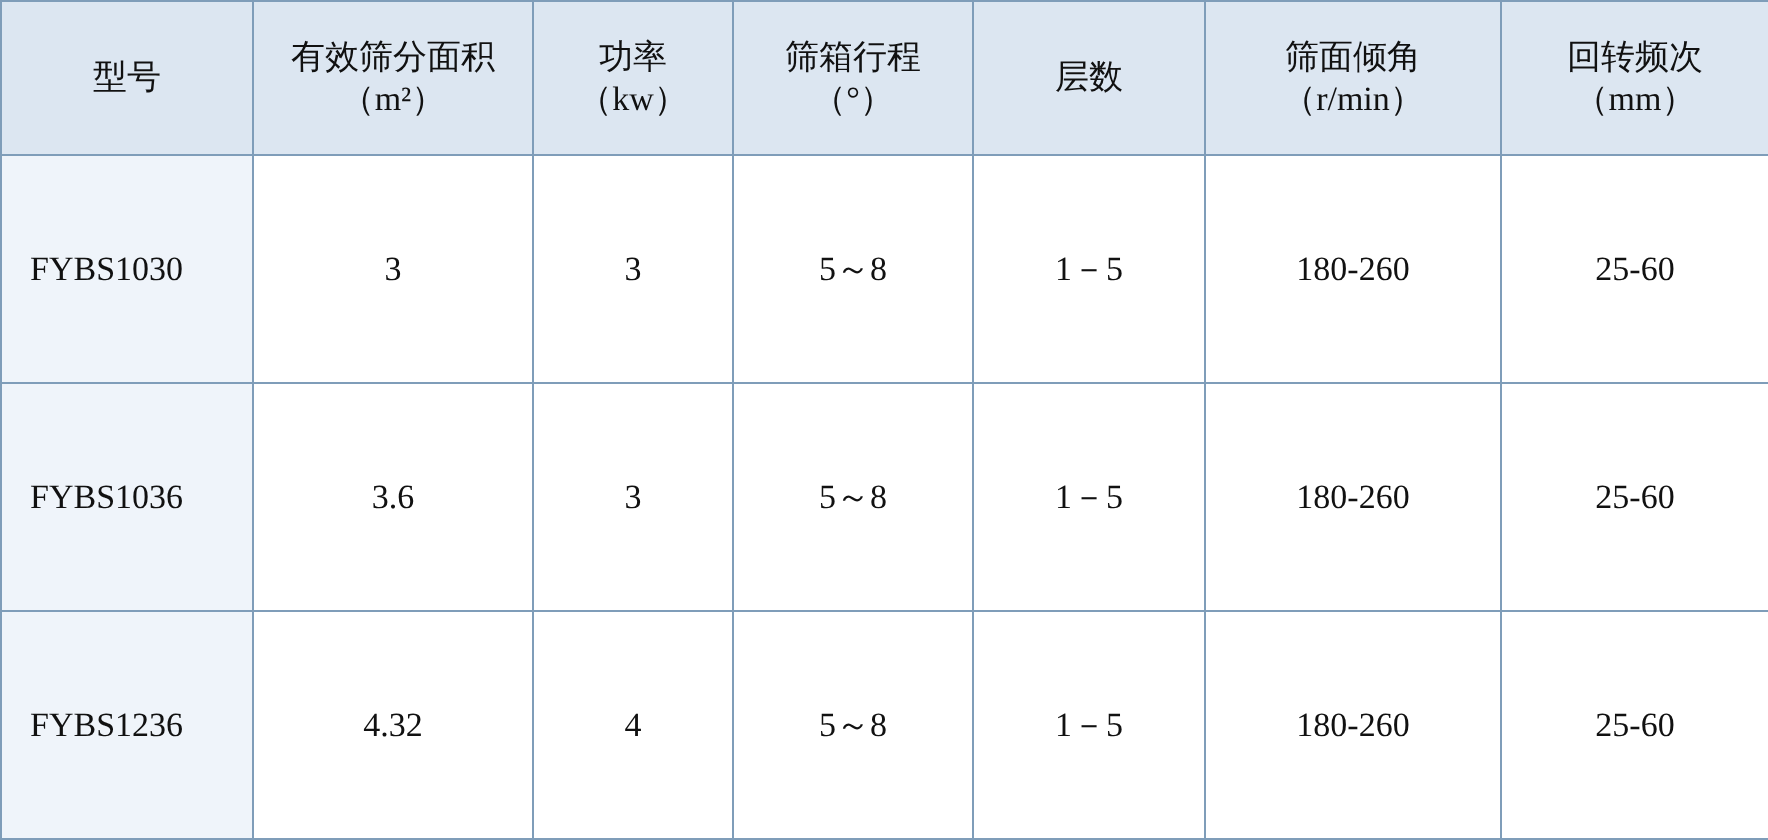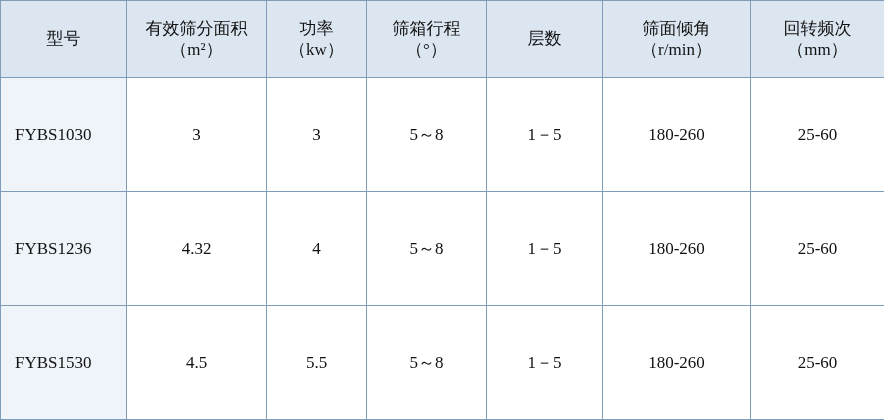--- a/index.html
+++ b/index.html
@@ -96,32 +96,32 @@
     <tr>
       <td class="model-cell">FYBS1030</td>
       <td>3</td>
       <td>3</td>
       <td>5～8</td>
       <td>1－5</td>
       <td>180-260</td>
       <td>25-60</td>
     </tr>
     <tr>
-      <td class="model-cell">FYBS1236</td>
-      <td>4.32</td>
-      <td>4</td>
+      <td class="model-cell">FYBS1036</td>
+      <td>3.6</td>
+      <td>3</td>
       <td>5～8</td>
       <td>1－5</td>
       <td>180-260</td>
       <td>25-60</td>
     </tr>
     <tr>
-      <td class="model-cell">FYBS1530</td>
-      <td>4.5</td>
-      <td>5.5</td>
+      <td class="model-cell">FYBS1236</td>
+      <td>4.32</td>
+      <td>4</td>
       <td>5～8</td>
       <td>1－5</td>
       <td>180-260</td>
       <td>25-60</td>
     </tr>
 
   </tbody>
 </table>
 
 </body></html>

